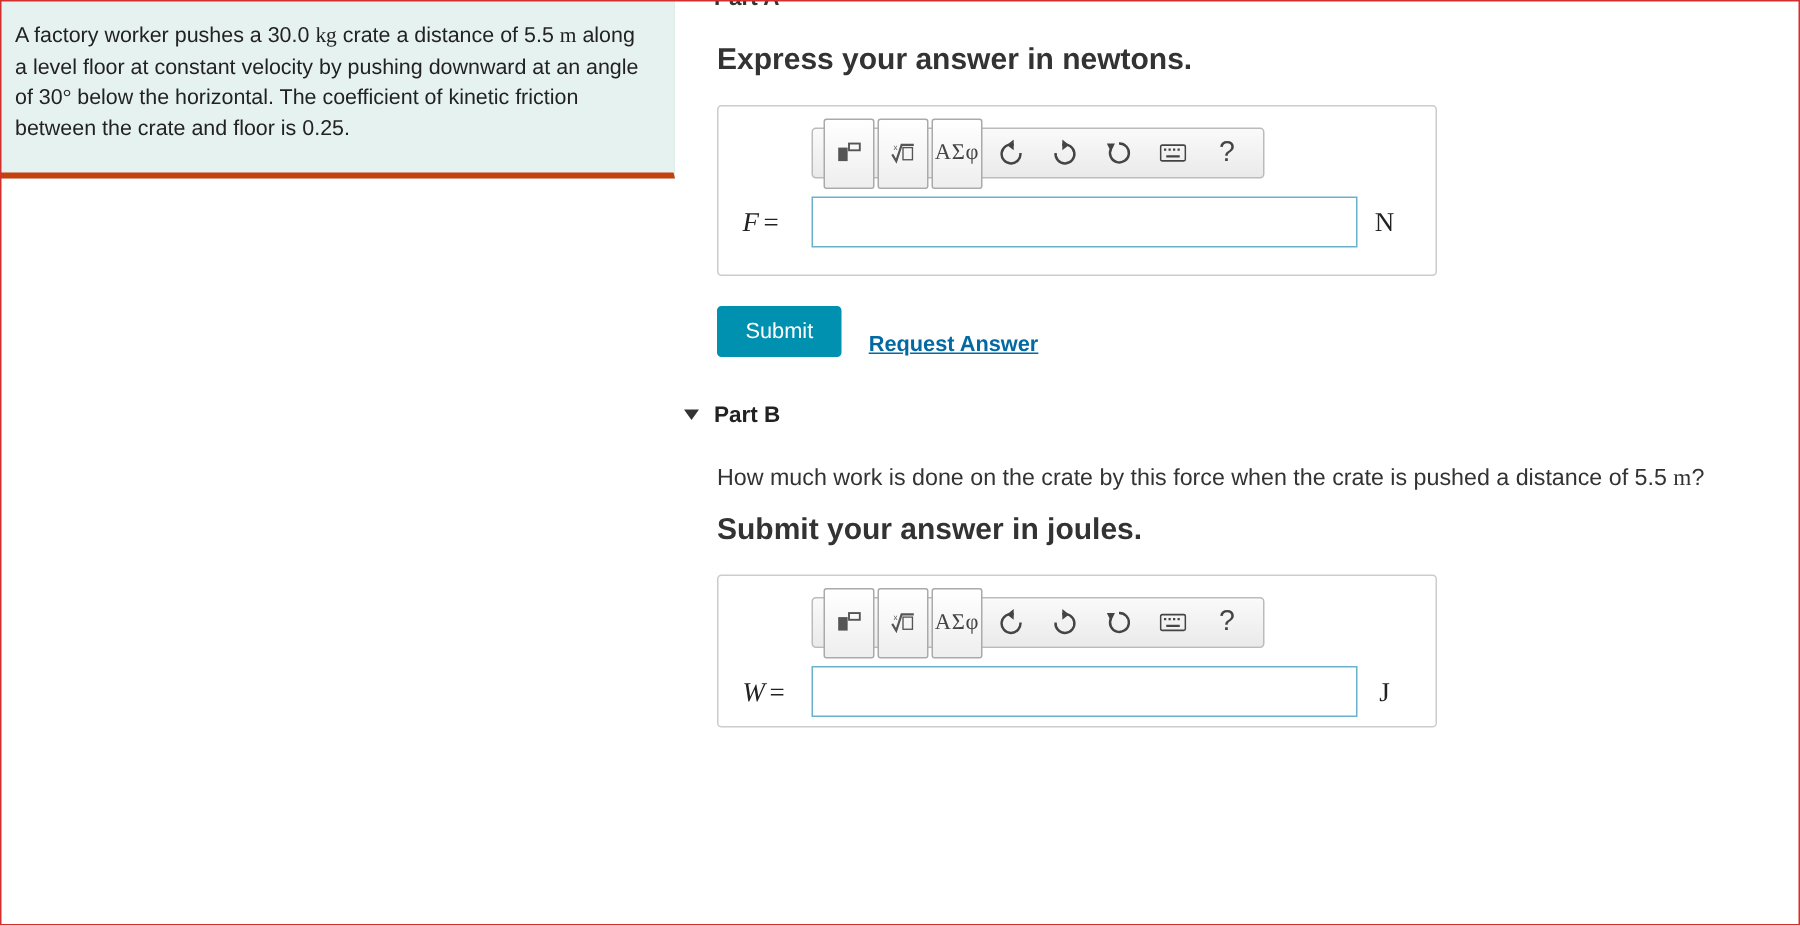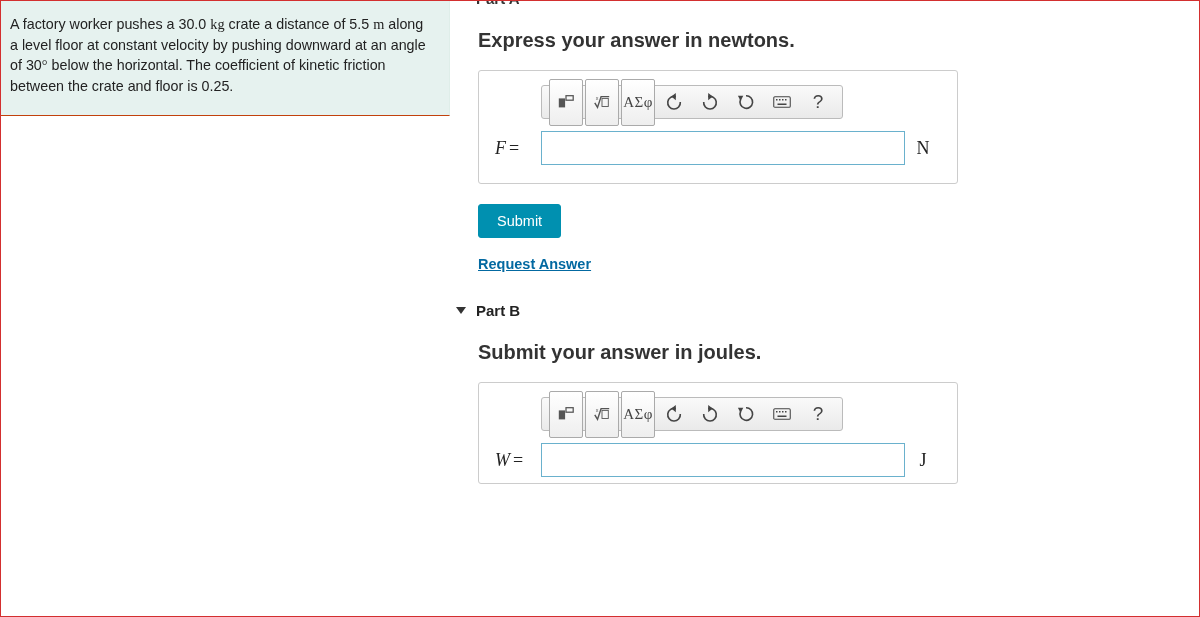--- a/index.html
+++ b/index.html
@@ -27,21 +27,21 @@
   width: 450px;
   padding: 0;
 }
 .problem-box {
   background: #e6f2ef;
   padding: 14px 18px 18px 10px;
   line-height: 1.45;
   font-size: 14.3px;
   color: #222;
   border-right: 1px solid #dfeee9;
-  border-bottom: 1px solid #c2410c;
+  border-bottom: 4px solid #c2410c;
 }
 .right-panel {
   flex: 1;
   padding: 0 20px 0 28px;
   position: relative;
 }
 .part-header {
   display: flex;
   align-items: center;
   font-weight: bold;
@@ -146,24 +146,23 @@
 }
 .unit {
   font-family: "Times New Roman", serif;
   font-size: 18px;
   width: 36px;
   text-align: center;
   color: #222;
 }
 .action-row {
   display: flex;
-  align-items: flex-start;
+  align-items: flex-end;
   gap: 18px;
   margin-bottom: 30px;
-  flex-direction: column;
 }
 .submit-btn {
   background: #0090b0;
   color: #fff;
   border: 1px solid #0090b0;
   border-radius: 3px;
   padding: 8px 18px;
   font-size: 14.5px;
   cursor: pointer;
 }
@@ -253,20 +252,21 @@
       <button class="submit-btn">Submit</button>
       <a class="request-link">Request Answer</a>
     </div>
 
     <div class="part-b-section">
       <div class="part-header">
         <div class="caret"></div>
         <span>Part B</span>
       </div>
 
+      <div class="question-text">How much work is done on the crate by this force when the crate is pushed a distance of 5.5 <span class="mtr">m</span>?</div>
       <div class="instruction">Submit your answer in joules.</div>
 
       <div class="answer-box" style="margin-bottom:0;padding-bottom:6px;">
         <div class="toolbar">
           <div class="tool-btn boxed">
             <svg viewBox="0 0 20 20">
                 <rect x="2" y="6" width="7" height="10" fill="#555"></rect>
                 <rect x="10" y="3" width="8" height="5" fill="none" stroke="#555" stroke-width="1.4"></rect>
               </svg>
           </div>

